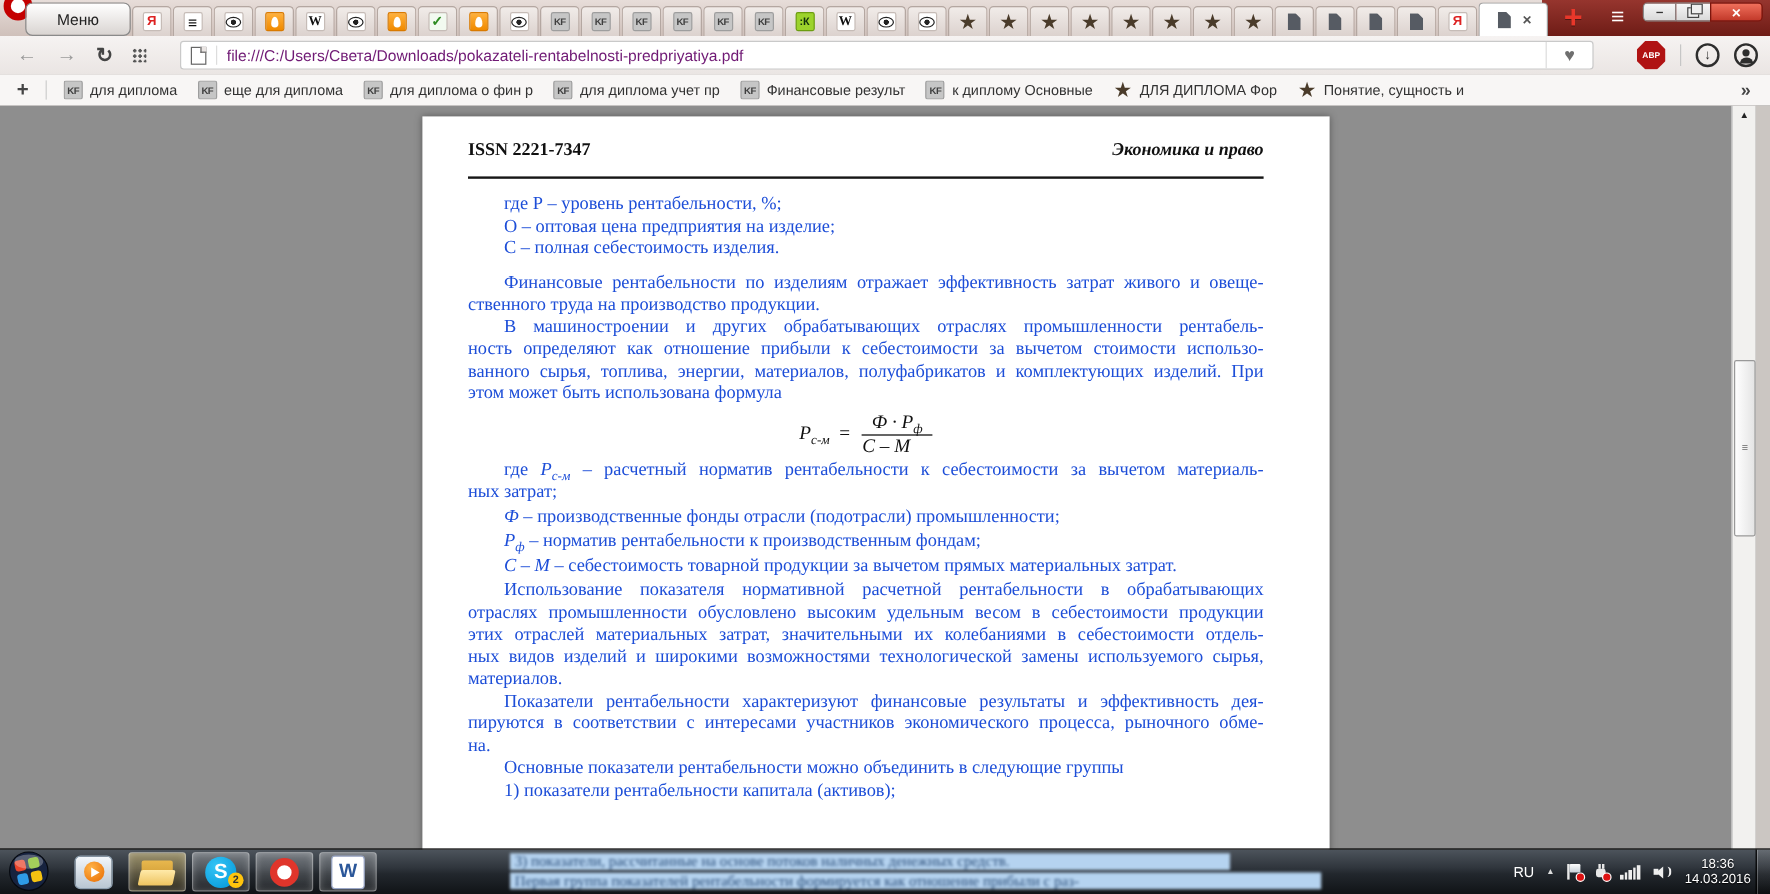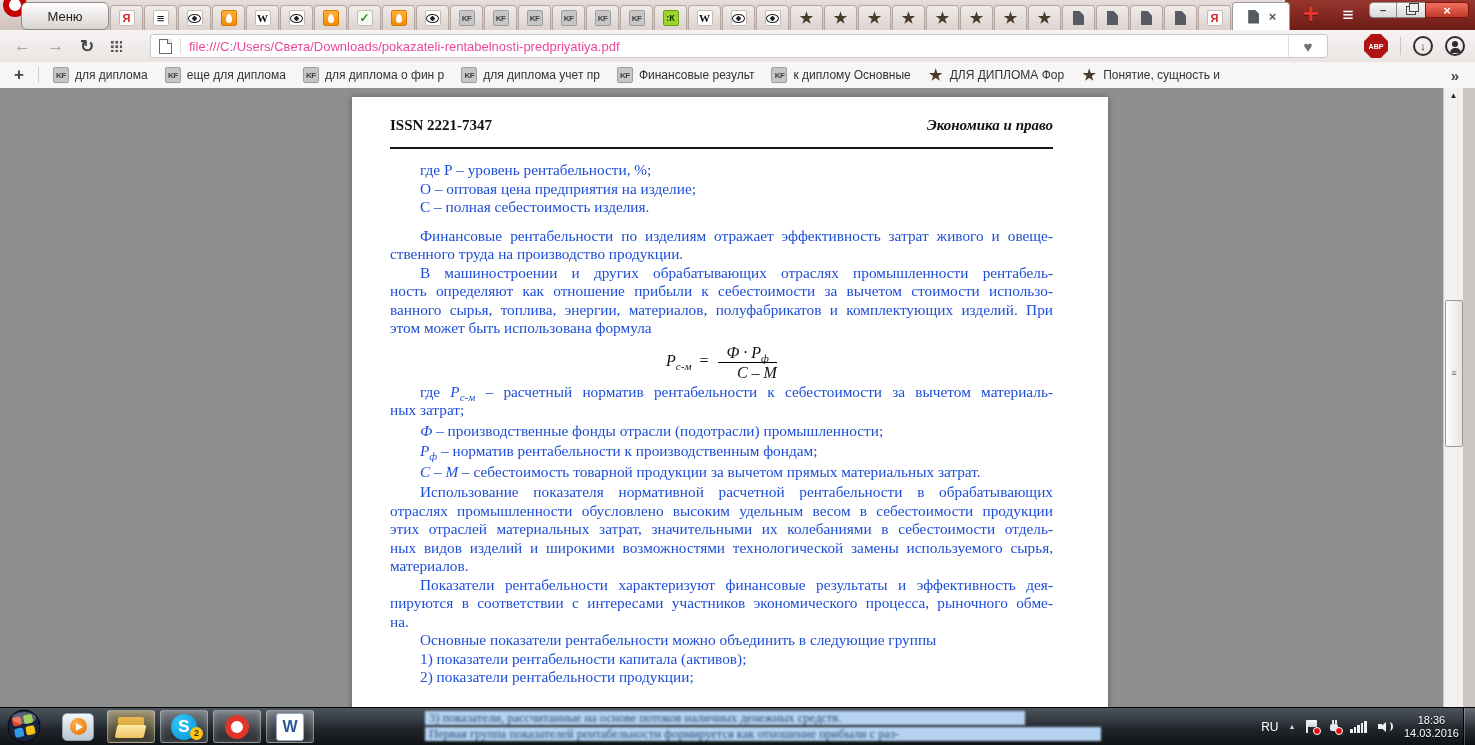--- a/index.html
+++ b/index.html
@@ -61,21 +61,21 @@
        background:linear-gradient(#f6f3f2,#eae5e3);border-bottom:1px solid #cfc8c4}
   .nav-ics{position:absolute;left:14px;top:0;height:32px;display:flex;align-items:center;gap:16px}
   .nav-ic{font:bold 17px "Liberation Sans",sans-serif;color:#9a9a9a}
   .nav-ic.dark{color:#444}
   .ic-grid{width:12px;height:12px;background:radial-gradient(#555 1.3px,transparent 1.4px);background-size:4.5px 4.5px}
   .addr-field{position:absolute;left:150px;top:4px;width:1178px;height:24px;background:#fff;
        border:1px solid #c9c9c9;border-radius:3px;display:flex;align-items:center;box-sizing:border-box}
   .addr-doc{width:11px;height:13px;margin:0 8px 0 8px;background:#fff;border:1px solid #666;position:relative;flex:none}
   .addr-doc::before{content:"";position:absolute;right:-1px;top:-1px;width:4px;height:4px;background:#eae5e3;border-left:1px solid #666;border-bottom:1px solid #666}
   .addr-sep{width:1px;height:16px;background:#ddd;margin-right:8px}
-  .addr-text{font:13px "Liberation Sans",sans-serif;color:#ec4899;white-space:nowrap;overflow:hidden;flex:1}
+  .addr-text{font:13px "Liberation Sans",sans-serif;color:#701a75;white-space:nowrap;overflow:hidden;flex:1}
   .heart-box{width:38px;height:100%;border-left:1px solid #ddd;display:flex;align-items:center;justify-content:center;
        color:#6f6f6f;font-size:15px;flex:none}
   .addr-right{position:absolute;right:10px;top:0;height:32px;display:flex;align-items:center;gap:12px}
   .abp{width:24px;height:24px;background:#b01313;color:#fff;font:bold 7px "Liberation Sans",sans-serif;
        display:flex;align-items:center;justify-content:center;
        clip-path:polygon(30% 0,70% 0,100% 30%,100% 70%,70% 100%,30% 100%,0 70%,0 30%)}
   .v-sep{width:1px;height:18px;background:#c6c6c6}
   .dl-ic,.prof-ic{width:20px;height:20px;border-radius:50%;border:2.5px solid #2d2d2d;box-sizing:border-box;
        display:flex;align-items:center;justify-content:center;font:bold 11px "Liberation Sans",sans-serif;color:#2d2d2d;position:relative}
   .prof-ic::before{content:"";position:absolute;top:2.5px;width:6px;height:6px;border-radius:50%;background:#2d2d2d}
@@ -98,21 +98,21 @@
        font:bold 15px "Liberation Serif",serif;color:#111}
   .doc-journal{font-style:italic;font-weight:bold}
   .doc-rule{height:2px;background:#161616;margin:13px 55px 0 38px}
   .doc-body{padding:12px 55px 0 38px}
   .dline{font:15.3px/18.5px "Liberation Serif",serif;color:#1d4ed8}
   .ind{text-indent:30px}
   .just{text-align:justify;text-align-last:justify}
   .mvar{font-style:italic}
   sub.mvar{font-size:11px;line-height:0}
   .formula{margin:6px 0 2px;text-align:center;font:italic 16px "Liberation Serif",serif;color:#111}
-  .frac{display:inline-block;vertical-align:middle;text-align:right;margin-left:6px}
+  .frac{display:inline-block;vertical-align:middle;text-align:left;margin-left:6px}
   .frac .num{display:block;padding:0 8px 1px;border-bottom:1.5px solid #000;line-height:17px}
   .frac .den{display:block;padding-top:1px;line-height:17px}
   .feq{margin-left:4px;font-style:normal}
 
   
   .scroll-track{position:absolute;right:12px;top:0;bottom:0;width:19px;background:#f2f1ef;border-left:1px solid #c9c9c9}
   .scroll-up{position:absolute;top:3px;left:0;width:100%;text-align:center;color:#222;font-size:8px}
   .scroll-thumb{position:absolute;top:212px;left:1px;width:16px;height:145px;background:linear-gradient(90deg,#ffffff,#e4e4e4);
        border:1px solid #999;border-radius:2px;display:flex;align-items:center;justify-content:center;
        color:#666;font:bold 9px/9px "Liberation Sans",sans-serif}
@@ -393,21 +393,20 @@
           <div class="dline ind just" data-name="doc-line" style="margin-top: 2px;">Использование показателя нормативной расчетной рентабельности в обрабатывающих</div>
           <div class="dline just" data-name="doc-line">отраслях промышленности обусловлено высоким удельным весом в себестоимости продукции</div>
           <div class="dline just" data-name="doc-line">этих отраслей материальных затрат, значительными их колебаниями в себестоимости отдель-</div>
           <div class="dline just" data-name="doc-line">ных видов изделий и широкими возможностями технологической замены используемого сырья,</div>
           <div class="dline" data-name="doc-line">материалов.</div>
           <div class="dline ind just" data-name="doc-line">Показатели рентабельности характеризуют финансовые результаты и эффективность дея-</div>
           <div class="dline just" data-name="doc-line">пируются в соответствии с интересами участников экономического процесса, рыночного обме-</div>
           <div class="dline" data-name="doc-line">на.</div>
           <div class="dline ind" data-name="doc-line">Основные показатели рентабельности можно объединить в следующие группы</div>
           <div class="dline ind" data-name="doc-line">1) показатели рентабельности капитала (активов);</div>
-          <div class="dline ind" data-name="doc-line">2) показатели рентабельности продукции;</div>
         </div>
     </div>
   </div>
   <div class="right-edge" data-name="window-edge"></div>
   <div class="scroll-track" data-name="scrollbar-track">
     <div class="scroll-up" data-name="scroll-up-icon">▲</div>
     <div class="scroll-thumb" data-name="scrollbar-thumb">≡</div>
   </div>
 </div>
 

